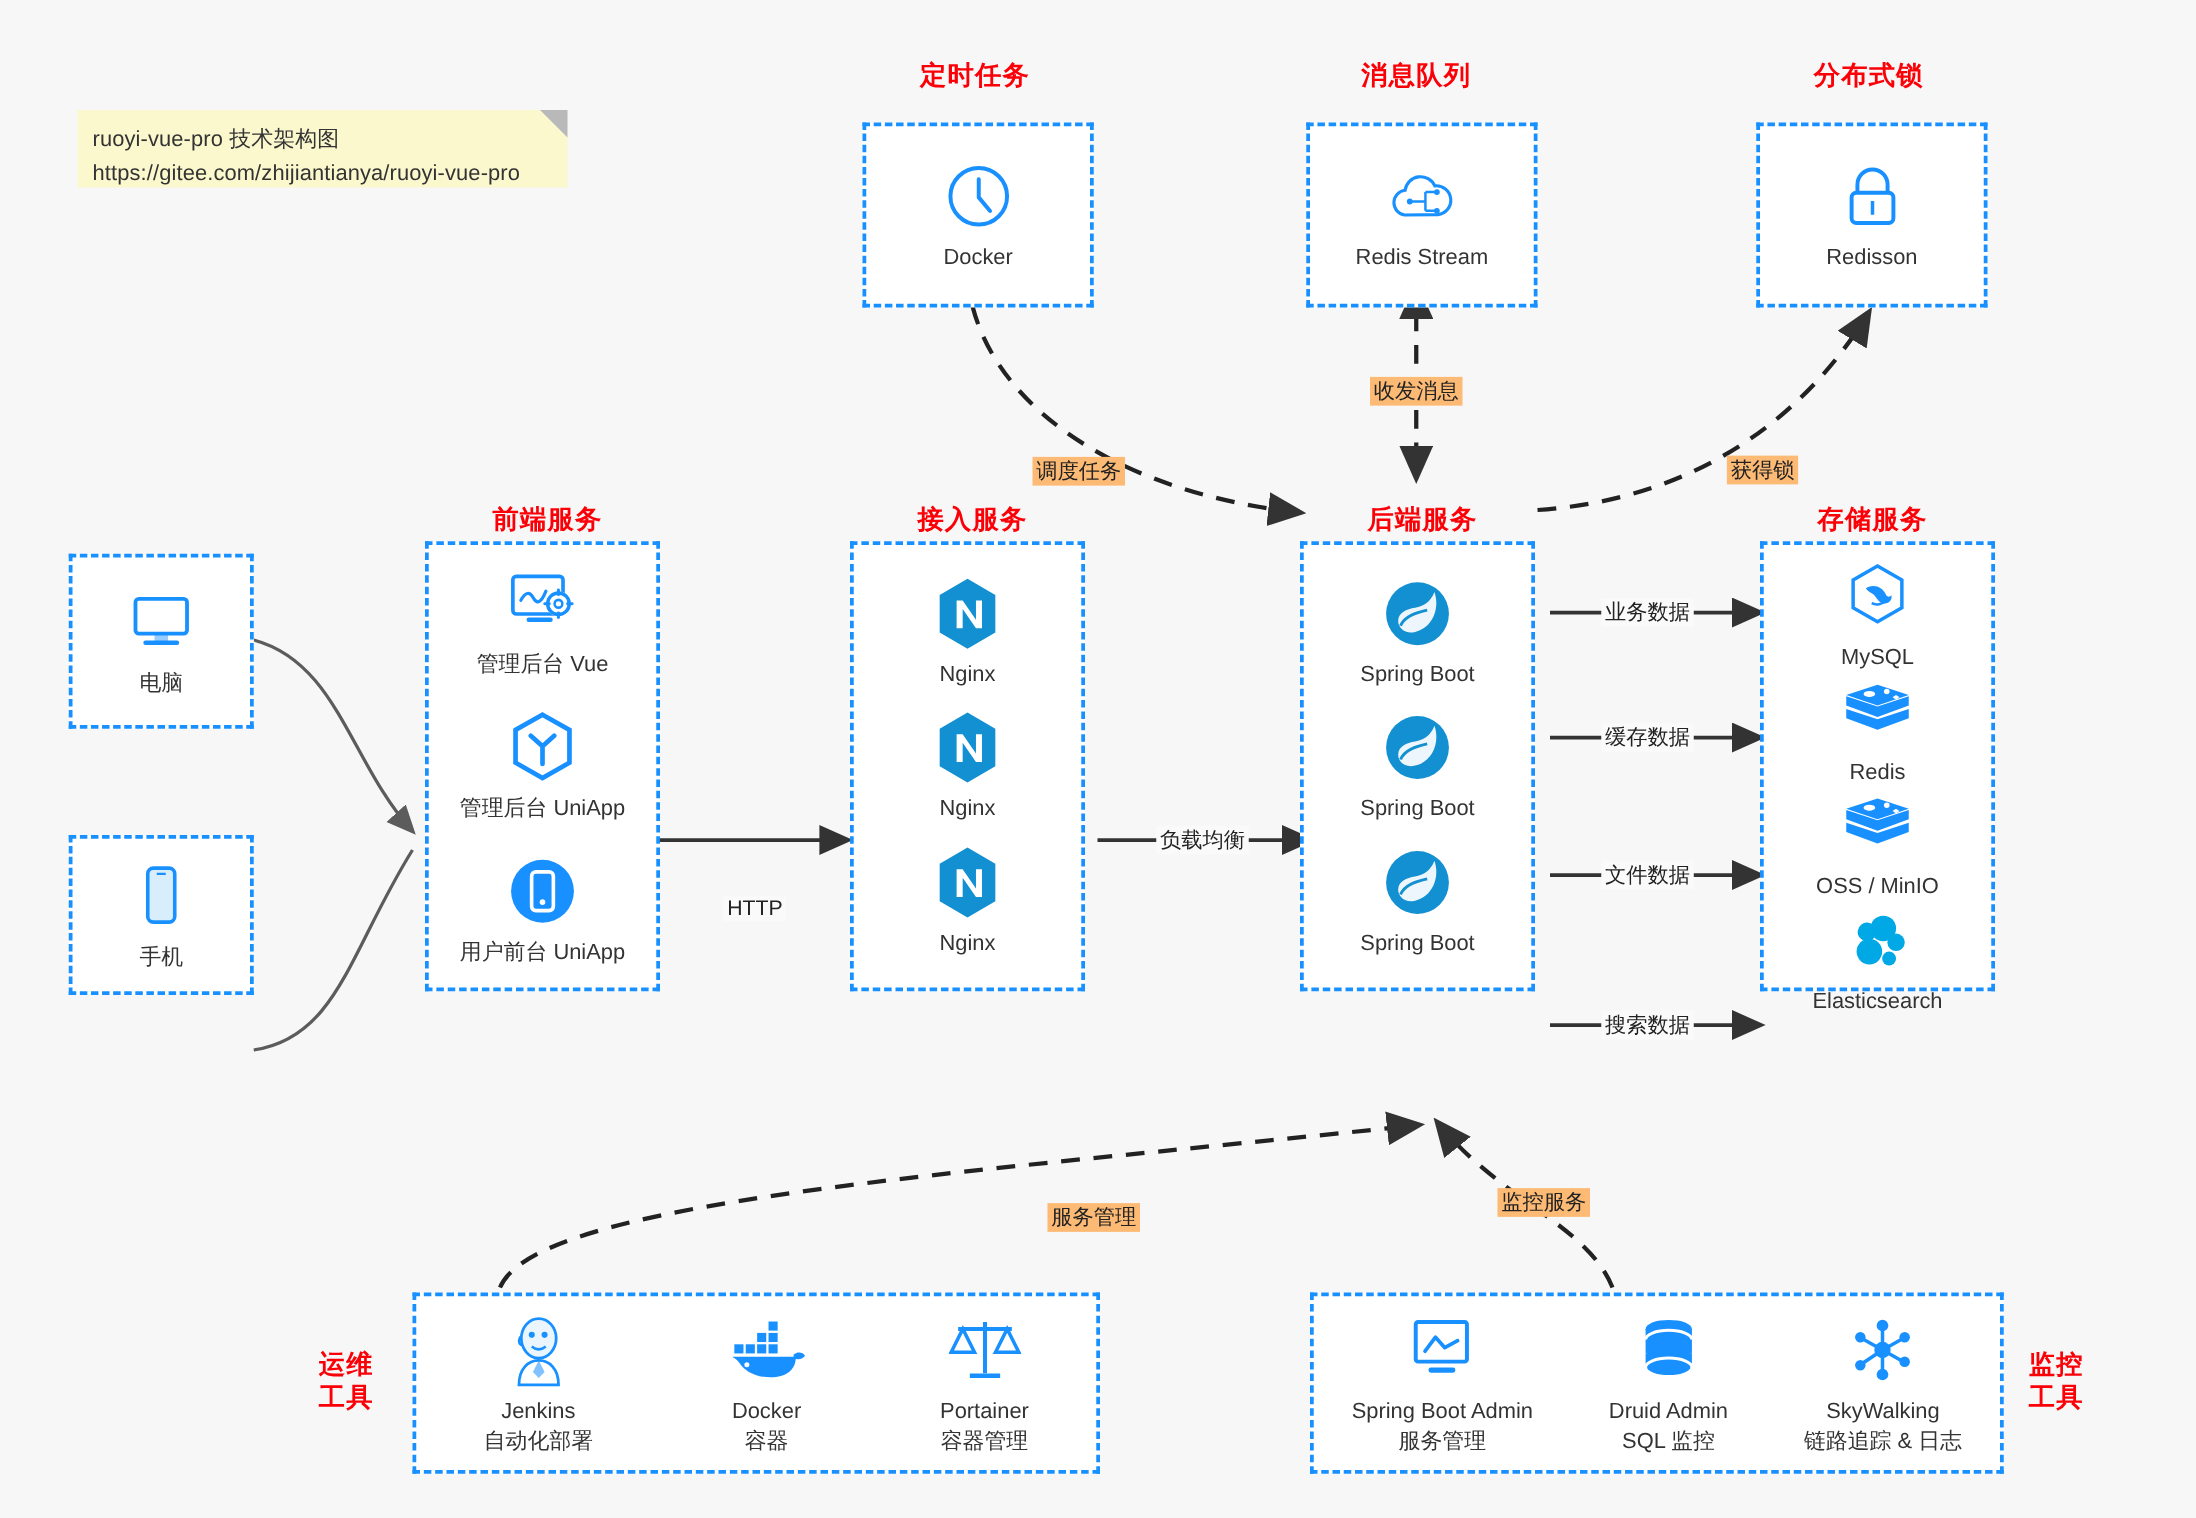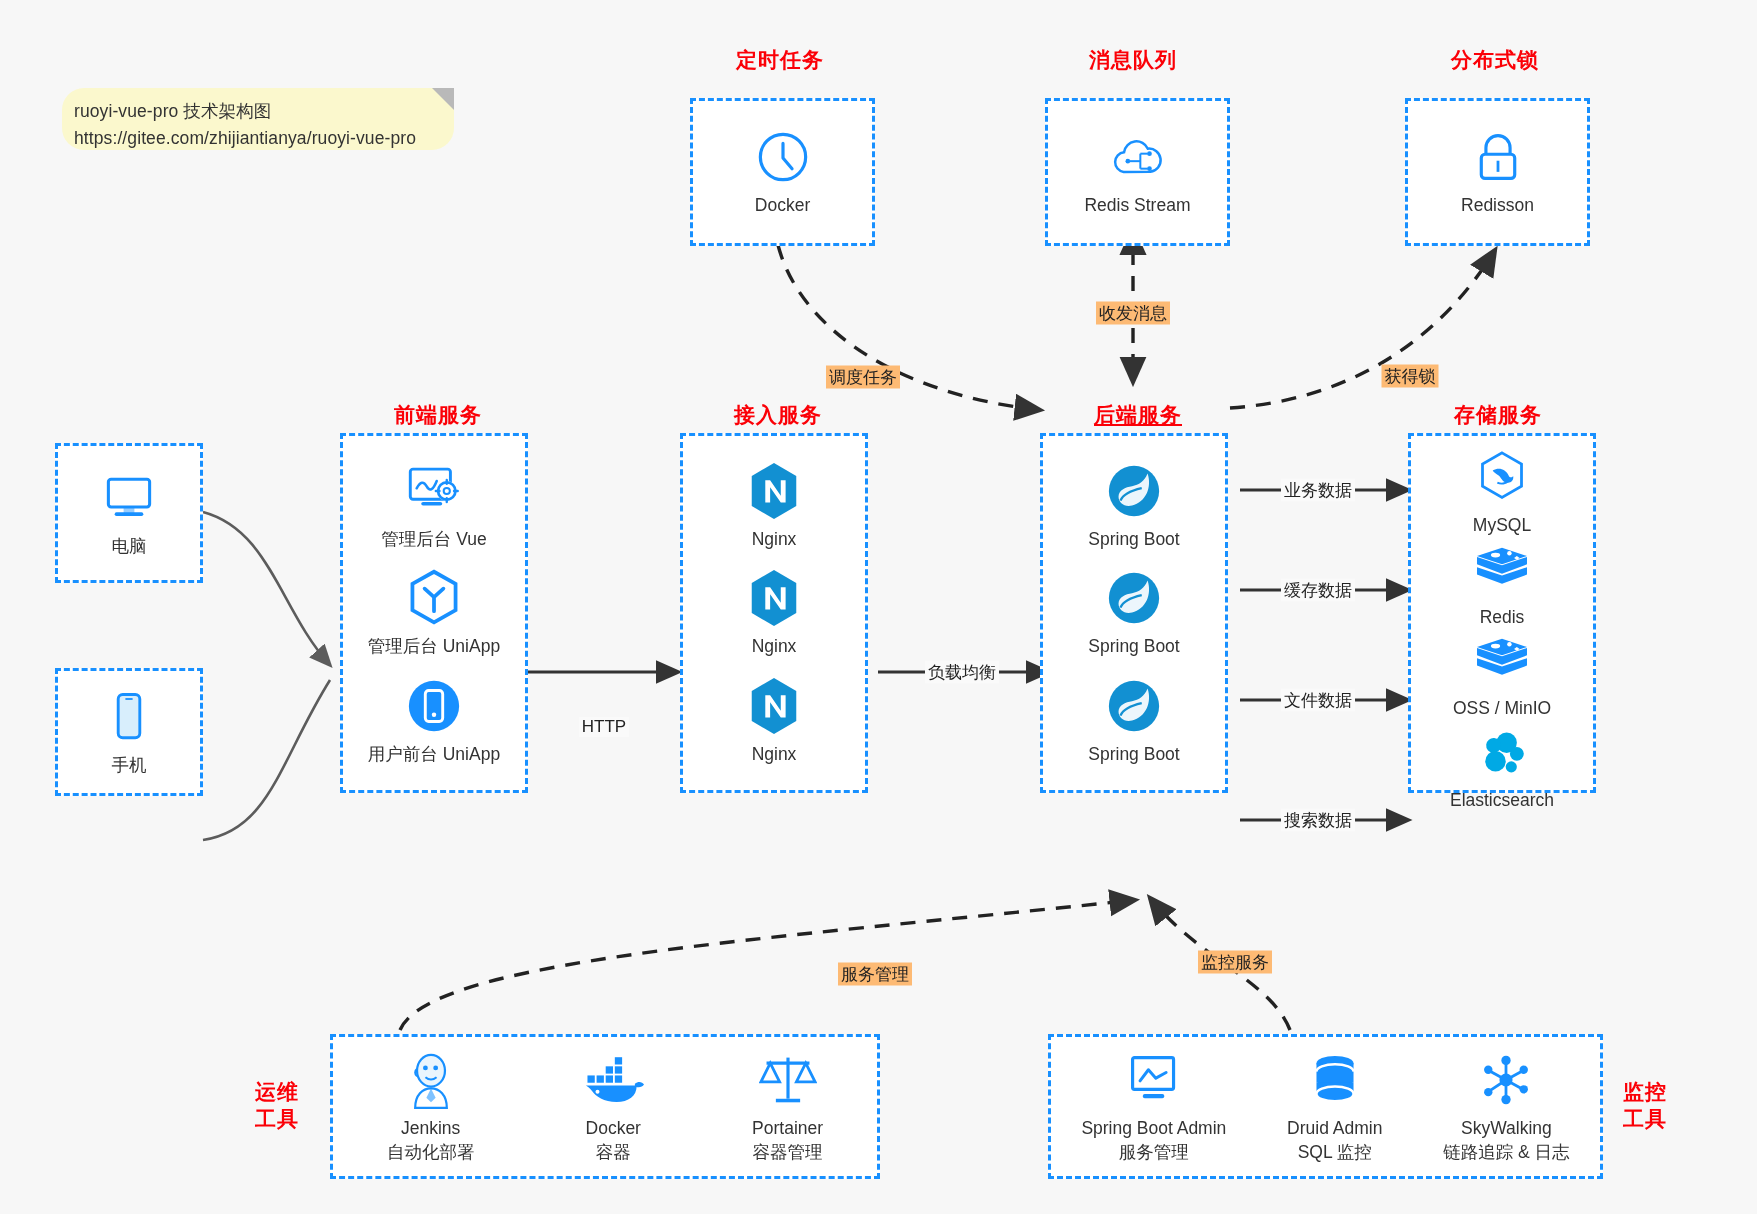--- a/index.html
+++ b/index.html
@@ -14,21 +14,20 @@
   svg.edges{position:absolute;left:0;top:0;width:1757px;height:1214px;pointer-events:none;}
 
   
   .note{
     position:absolute;left:62px;top:88px;width:392px;height:62px;
     background:#fbf8cd;
     padding:10px 12px 8px 12px;
     box-sizing:border-box;
     font-size:17.5px;color:#333;line-height:1.55;
     letter-spacing:.1px;
-    border-radius:22px;
   }
   .note .fold{
     position:absolute;right:0;top:0;width:0;height:0;
     border-left:22px solid transparent;border-top:22px solid #b9b9b9;
   }
 
   
   .ghdr{
     position:absolute;color:#fb0007;font-weight:bold;font-size:21px;
     white-space:nowrap;letter-spacing:1px;text-align:center;
@@ -113,21 +112,21 @@
   <div class="elabel" style="left:1318px;top:820px;">搜索数据</div>
   <div class="elabel nb" style="left:875px;top:974px;">服务管理</div>
   <div class="elabel nb" style="left:1235px;top:962px;">监控服务</div>
 
   <div class="ghdr" style="left:700px;top:46px;width:160px;">定时任务</div>
   <div class="ghdr" style="left:1053px;top:46px;width:160px;">消息队列</div>
   <div class="ghdr" style="left:1415px;top:46px;width:160px;">分布式锁</div>
 
   <div class="ghdr" style="left:358px;top:401px;width:160px;">前端服务</div>
   <div class="ghdr" style="left:698px;top:401px;width:160px;">接入服务</div>
-  <div class="ghdr" style="left:1058px;top:401px;width:160px;text-decoration:underline;">后端服务</div>
+  <div class="ghdr" style="left:1058px;top:401px;width:160px;">后端服务</div>
   <div class="ghdr" style="left:1418px;top:401px;width:160px;">存储服务</div>
 
   <div class="ghdr side" style="left:242px;top:1078px;width:70px;">
     <div>运维</div>
     <div>工具</div>
   </div>
   <div class="ghdr side" style="left:1610px;top:1078px;width:70px;">
     <div>监控</div>
     <div>工具</div>
   </div>
@@ -193,21 +192,21 @@
       <div class="ico">
         <svg width="36" height="54" viewBox="0 0 40 60">
           <rect x="8" y="5" width="24" height="48" rx="5" fill="#d8eefc" stroke="#1890ff" stroke-width="3.2"></rect>
           <line x1="16" y1="10" x2="24" y2="10" stroke="#1890ff" stroke-width="2"></line>
         </svg>
       </div>
       <div class="lbl">手机</div>
     </div>
   </div>
 
-  <div class="box boxv" style="left:340px;top:433px;width:188px;height:360px;padding:16px 0;">
+  <div class="box boxv" style="left:340px;top:433px;width:188px;height:360px;padding:16px 0;justify-content:space-between;">
     <div class="node">
       <div class="ico">
         <svg width="62" height="56" viewBox="0 0 68 60">
           <rect x="8" y="6" width="44" height="33" rx="3" fill="none" stroke="#1890ff" stroke-width="3.2"></rect>
           <path d="M15 27 q6 -11 11 -2 q5 9 11 -6" fill="none" stroke="#1890ff" stroke-width="2.8" stroke-linecap="round"></path>
           <rect x="20" y="42" width="23" height="4" rx="2" fill="#1890ff"></rect>
           <circle cx="48" cy="30" r="11" fill="#fff"></circle>
           <circle cx="48" cy="30" r="9.5" fill="none" stroke="#1890ff" stroke-width="3"></circle>
           <circle cx="48" cy="30" r="3.4" fill="#fff" stroke="#1890ff" stroke-width="2.2"></circle>
           <g stroke="#1890ff" stroke-width="2.6" stroke-linecap="round">

